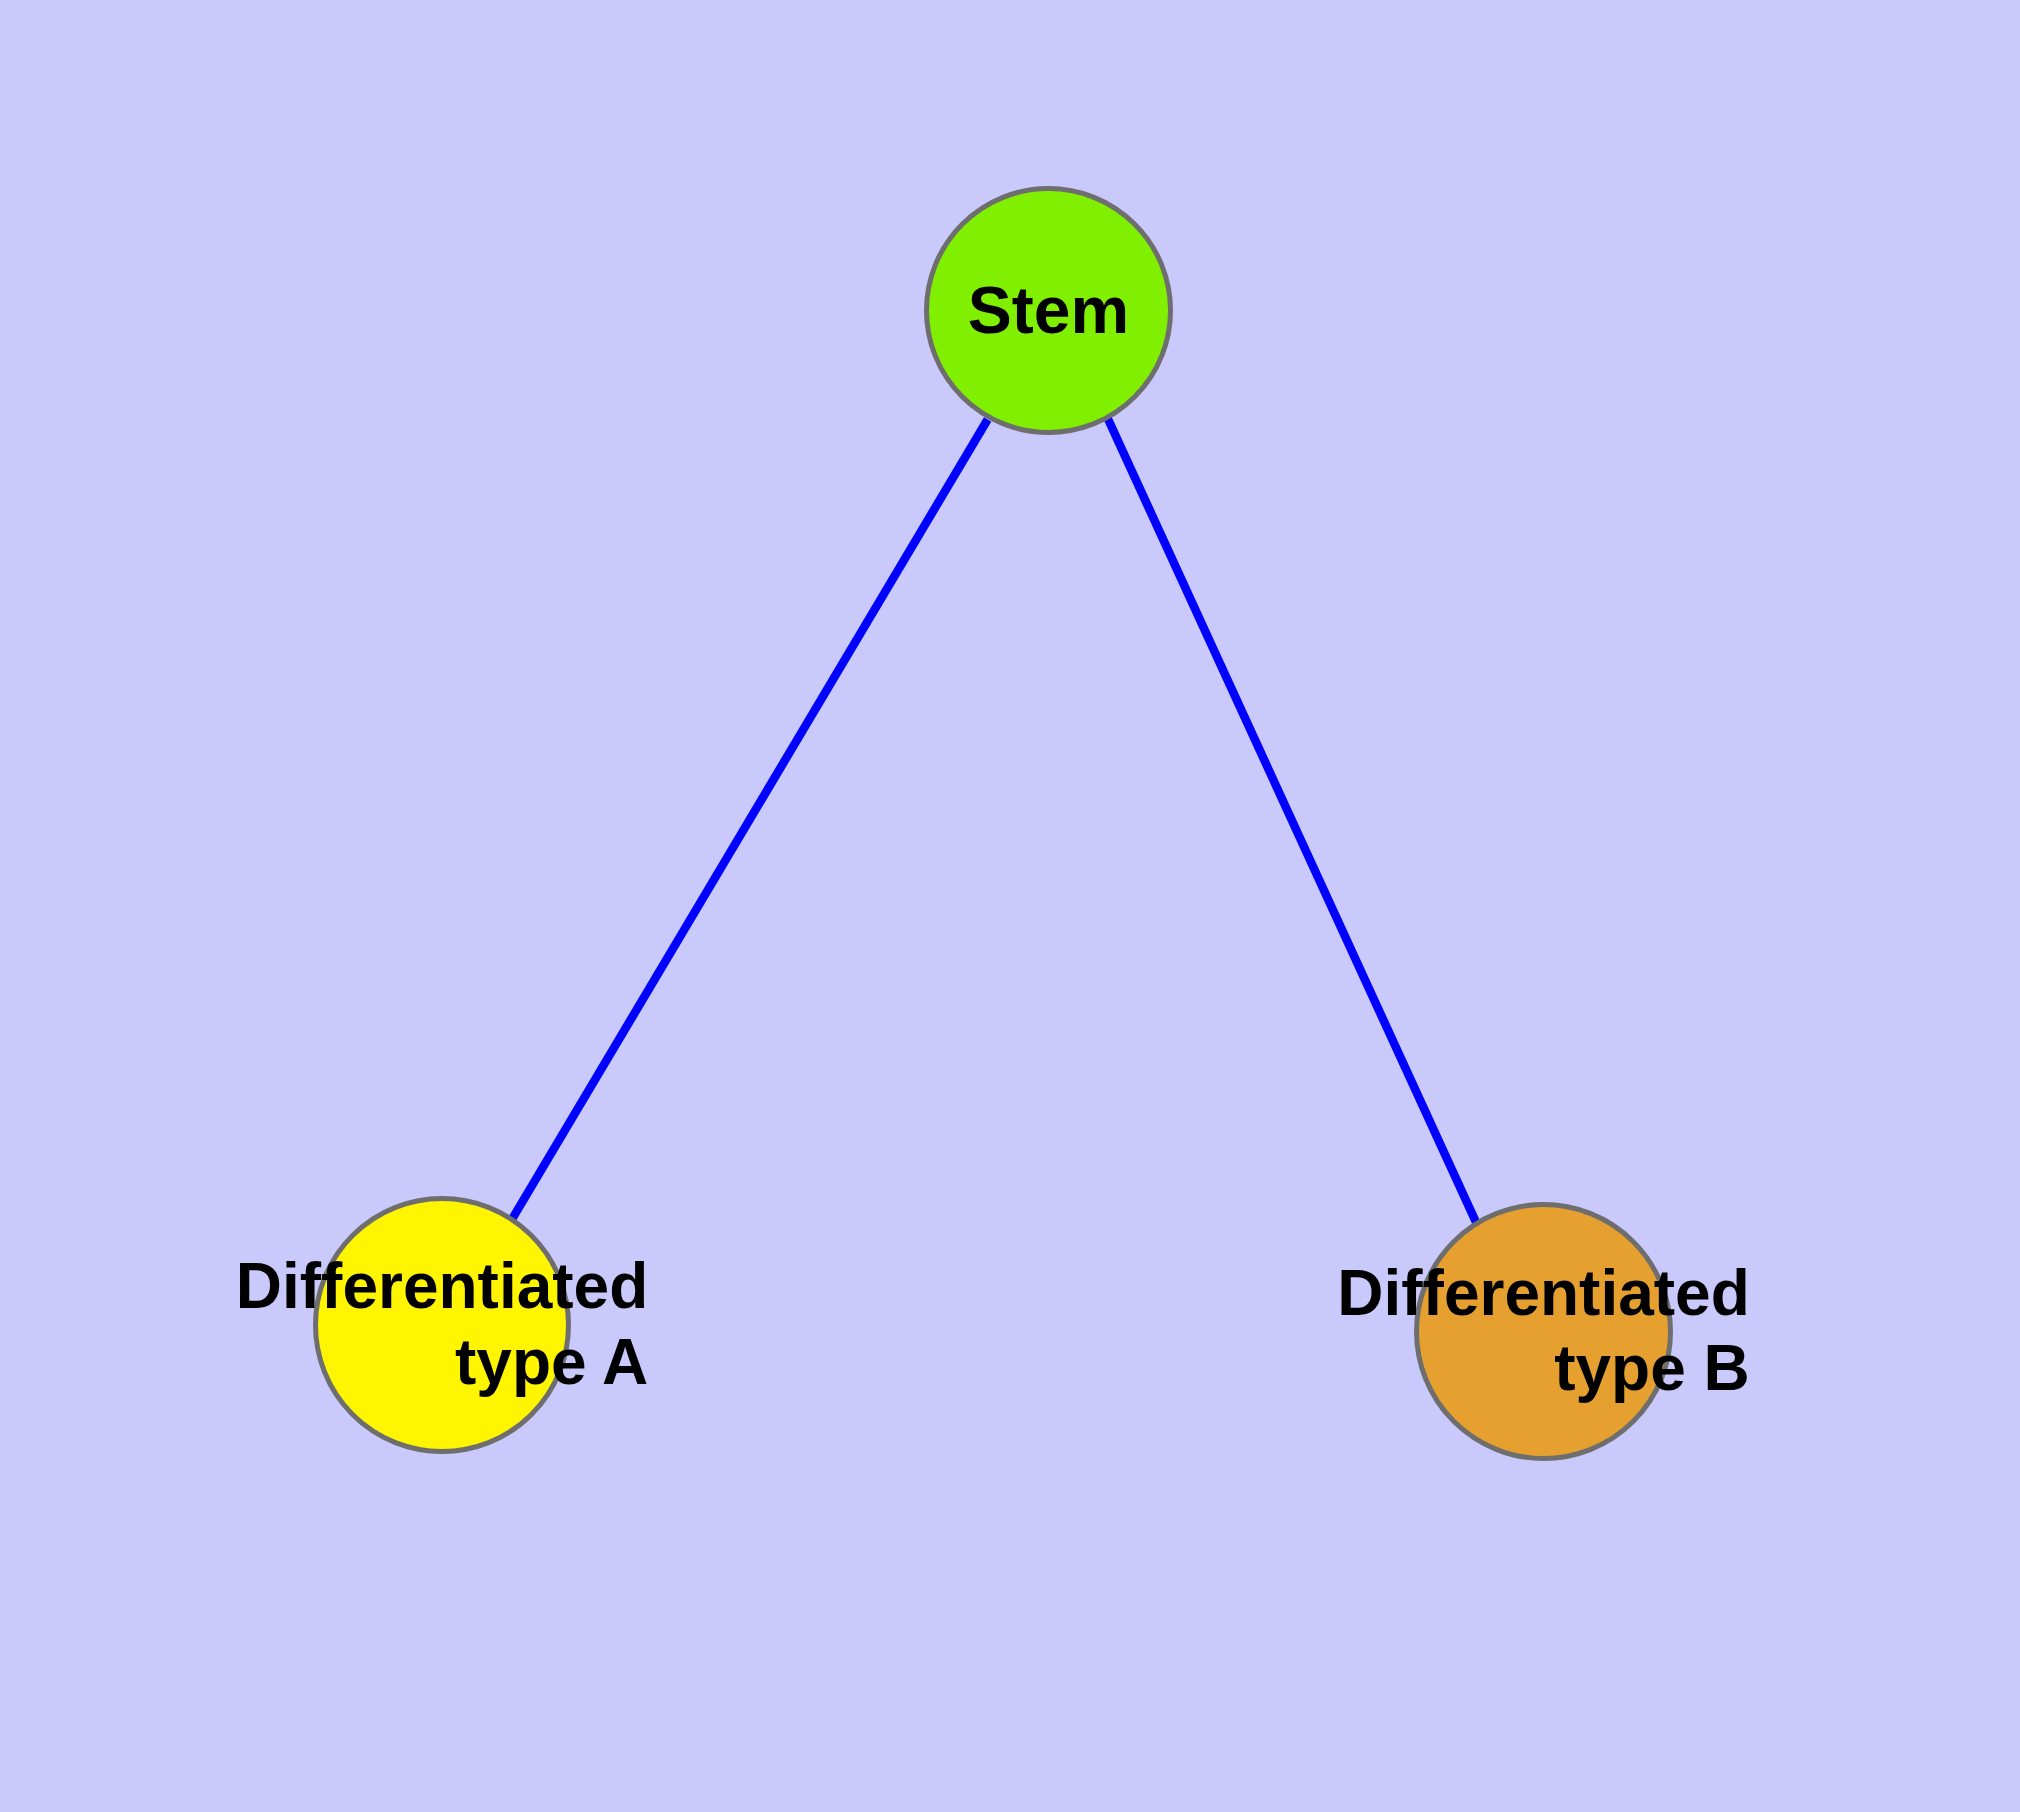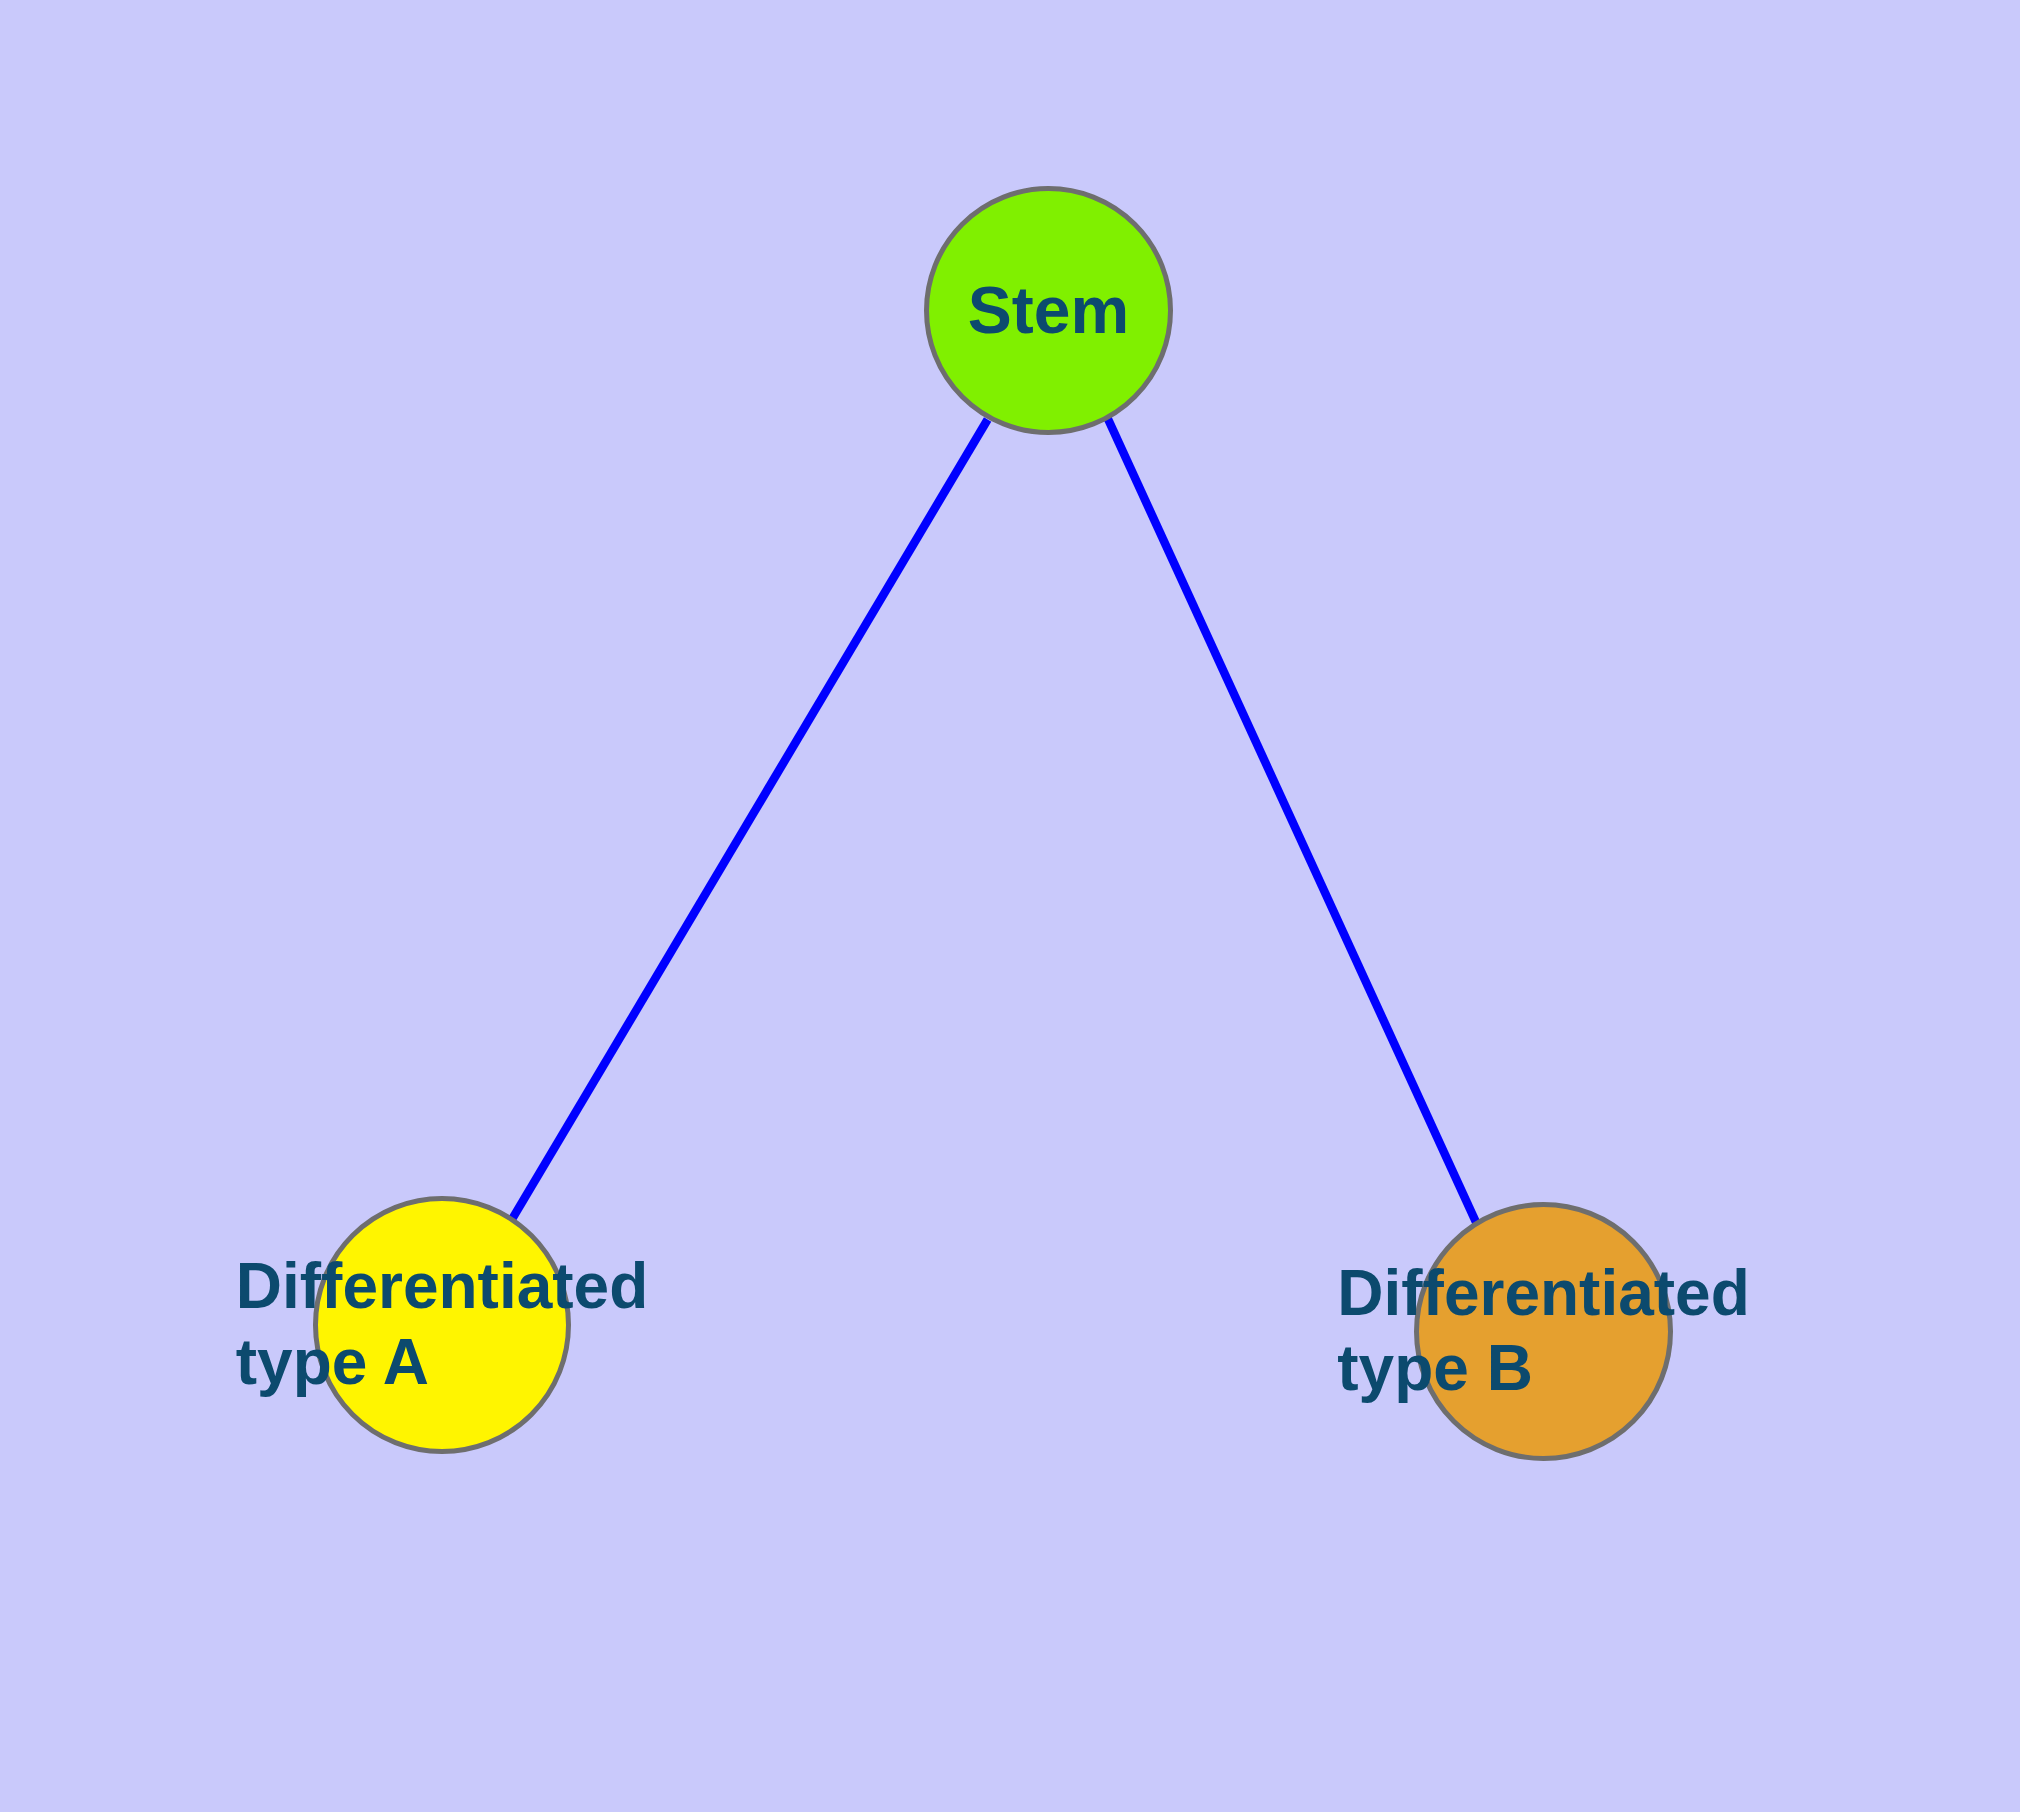--- a/index.html
+++ b/index.html
@@ -31,22 +31,22 @@
     box-sizing: border-box;
     border: 5.1px solid #6e6e6e;
     display: block;
   }
   .node-label {
     position: absolute;
     left: 50%;
     top: 50%;
     transform: translate(-50%, -50%);
     white-space: nowrap;
-    text-align: left;
-    color: #0c4a6e;
+    text-align: right;
+    color: #000000;
     font-family: "Liberation Sans", sans-serif;
     font-weight: bold;
     line-height: 1.18;
     pointer-events: none;
   }
   
   #node-stem {
     left: 924px;
     top: 186px;
     width: 249px;

